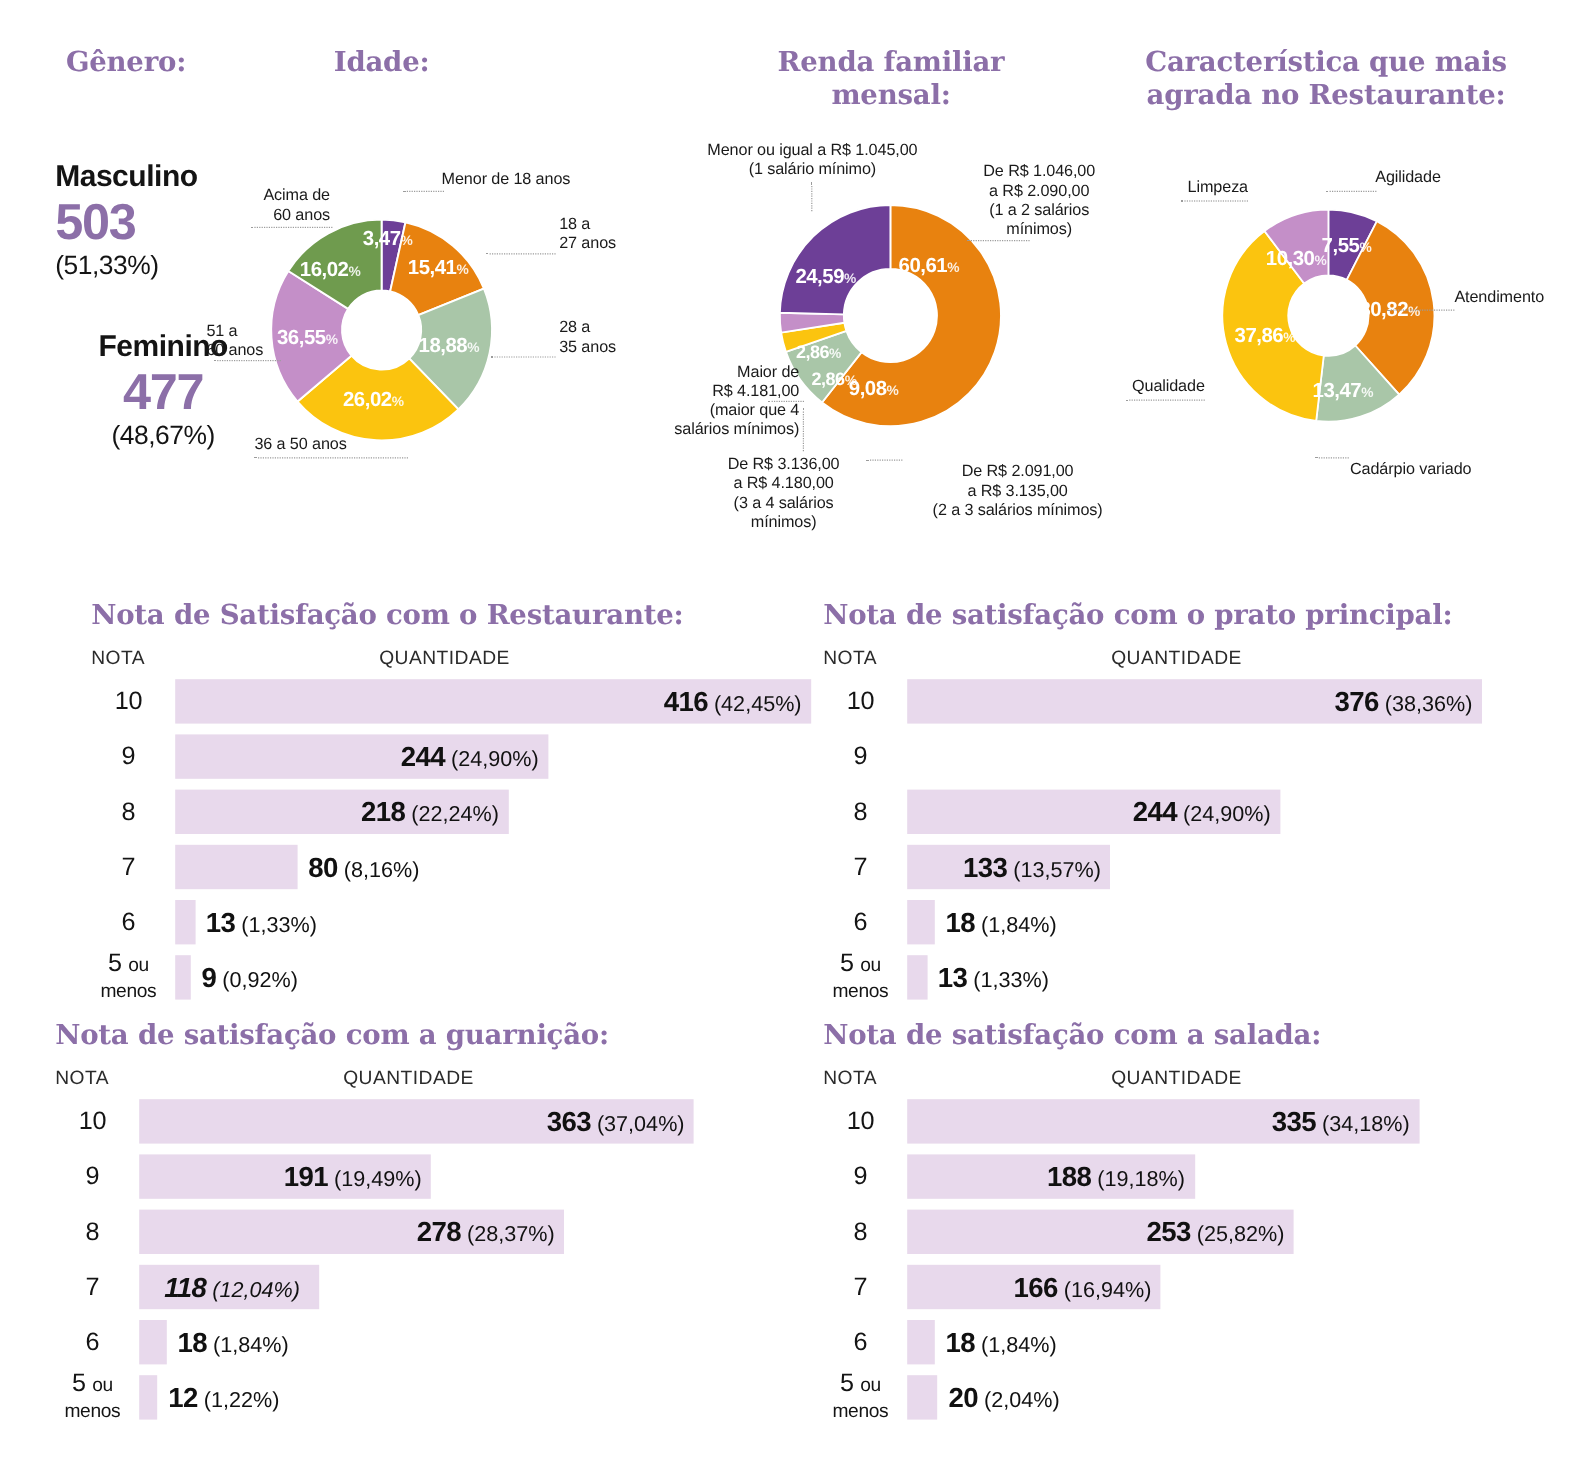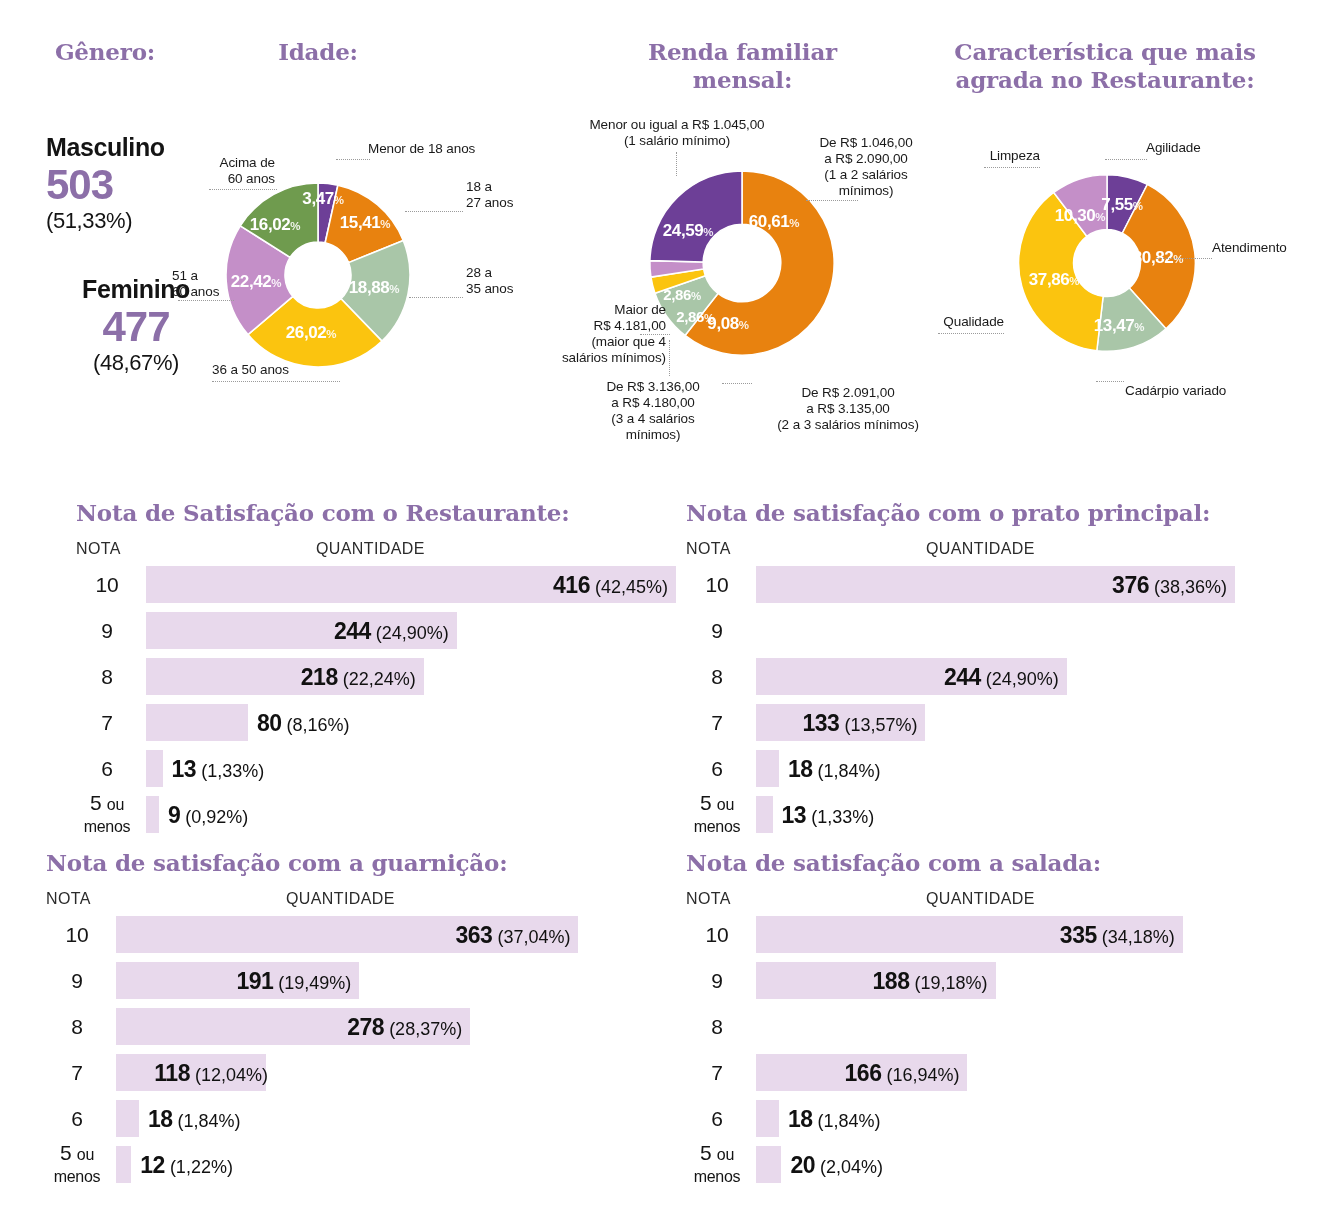--- a/index.html
+++ b/index.html
@@ -88,21 +88,21 @@
       <path d="M163.98245314185232,166.10783380168098 A92,92 0 0 1 29.930150885491173,159.61724788238692 L74.86624977414357,121.38444760998661 A33,33 0 0 0 122.95022775740354,123.71259255929861 Z" fill="#fbc40f" stroke="#ffffff" stroke-width="1.6"></path>
       <path d="M29.930150885491173,159.61724788238692 A92,92 0 0 1 22.259944939898944,50.80158702506295 L72.11498025018113,82.35274317203346 A33,33 0 0 0 74.86624977414357,121.38444760998661 Z" fill="#c48fc8" stroke="#ffffff" stroke-width="1.6"></path>
       <path d="M22.259944939898944,50.80158702506295 A92,92 0 0 1 99.99999999999999,8 L100,67 A33,33 0 0 0 72.11498025018113,82.35274317203346 Z" fill="#6f9b4e" stroke="#ffffff" stroke-width="1.6"></path>
     </g>
 </svg>
 <div class="abs" style="left:218px;top:175px;width:200px;height:200px;">
   <div class="slice-val" style="left:105px;top:24px;"><span>3,47</span><span class="pc">%</span></div>
   <div class="slice-val" style="left:147px;top:48px;"><span>15,41</span><span class="pc">%</span></div>
   <div class="slice-val" style="left:156px;top:113px;"><span>18,88</span><span class="pc">%</span></div>
   <div class="slice-val" style="left:93px;top:158px;"><span>26,02</span><span class="pc">%</span></div>
-  <div class="slice-val" style="left:38px;top:107px;"><span>22,42</span><span class="pc">%</span></div>
+  <div class="slice-val" style="left:38px;top:107px;"><span>36,55</span><span class="pc">%</span></div>
   <div class="slice-val" style="left:57px;top:50px;"><span>16,02</span><span class="pc">%</span></div>
 </div>
 
 <div class="abs dlabel" style="left:368px;top:141px;white-space:pre;">Menor de 18 anos</div>
 <div class="abs dleader" style="left:336px;top:159px;width:34px;"></div>
 
 <div class="abs dlabel" style="left:466px;top:179px;white-space:pre;text-align:left;">18 a
 27 anos</div>
 <div class="abs dleader" style="left:405px;top:211px;width:58px;"></div>
 
@@ -322,21 +322,21 @@
         <div class="bar-rowlabel">8</div>
         <div class="bar-track">
           <div class="bar-fill" style="width: 354.172px;"></div>
           <div class="bar-text" style="right: auto; left: 346.172px; transform: translate(-100%, -50%);"><b>278</b><span> (28,37%)</span></div>
         </div>
       </div>
       <div class="bar-row">
         <div class="bar-rowlabel">7</div>
         <div class="bar-track">
           <div class="bar-fill" style="width: 150.332px;"></div>
-          <div class="bar-text" style="right: auto; left: 152px; transform: translate(-100%, -50%);"><b>118</b><span> (12,04%)</span></div>
+          <div class="bar-text" style="right: auto; left: 134px; transform: translate(-100%, -50%); font-style: italic;"><b>118</b><span> (12,04%)</span></div>
         </div>
       </div>
       <div class="bar-row">
         <div class="bar-rowlabel">6</div>
         <div class="bar-track">
           <div class="bar-fill" style="width: 22.932px;"></div>
           <div class="bar-text" style="left: 31.932px;"><b>18</b><span> (1,84%)</span></div>
         </div>
       </div>
       <div class="bar-row">
@@ -365,20 +365,24 @@
       </div>
       <div class="bar-row">
         <div class="bar-rowlabel">9</div>
         <div class="bar-track">
           <div class="bar-fill" style="width: 239.512px;"></div>
           <div class="bar-text" style="right: auto; left: 231.512px; transform: translate(-100%, -50%);"><b>188</b><span> (19,18%)</span></div>
         </div>
       </div>
       <div class="bar-row">
         <div class="bar-rowlabel">8</div>
+        <div class="bar-track">
+          <div class="bar-fill" style="width: 322.322px;"></div>
+          <div class="bar-text" style="right: auto; left: 314.322px; transform: translate(-100%, -50%);"><b>253</b><span> (25,82%)</span></div>
+        </div>
       </div>
       <div class="bar-row">
         <div class="bar-rowlabel">7</div>
         <div class="bar-track">
           <div class="bar-fill" style="width: 211.484px;"></div>
           <div class="bar-text" style="right: auto; left: 203.484px; transform: translate(-100%, -50%);"><b>166</b><span> (16,94%)</span></div>
         </div>
       </div>
       <div class="bar-row">
         <div class="bar-rowlabel">6</div>

